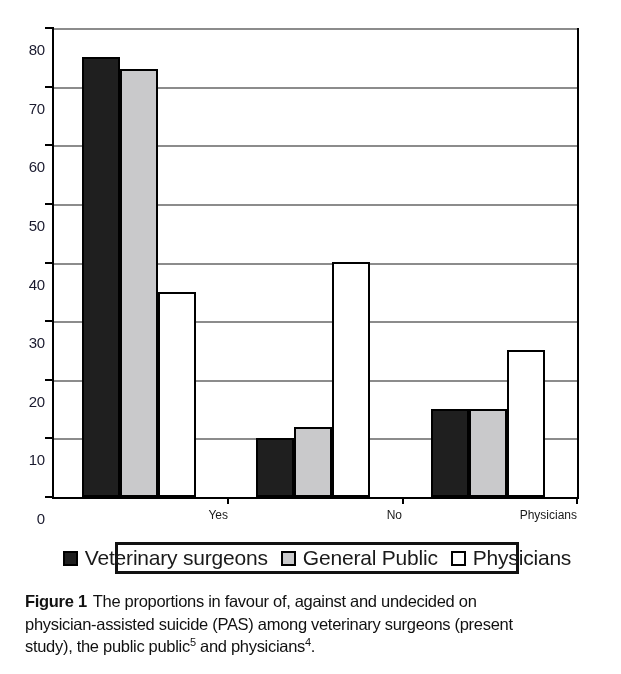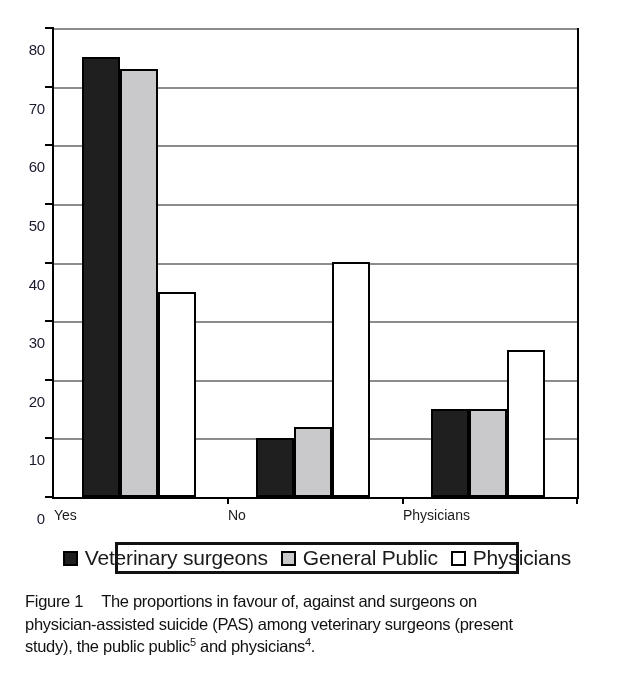--- a/index.html
+++ b/index.html
@@ -22,37 +22,37 @@
   }
   .gridline{position:absolute;left:0;width:100%;height:2px;background:#8c8c8c;}
   .bar{position:absolute;bottom:0;box-sizing:border-box;border:2px solid #000;}
   .ytick{position:absolute;width:9px;height:2px;background:#000;}
   .ylab{
     position:absolute;width:32px;text-align:right;
     font-size:15px;line-height:16px;color:#1a1a2e;letter-spacing:-0.2px;margin-top:22px;
   }
   .xtick{position:absolute;width:2px;height:7px;background:#000;top:497px;}
   .xlab{
-    position:absolute;top:505px;height:20px;text-align:left;
-    font-size:14px;line-height:20px;color:#1a1a1a;
+    position:absolute;top:505px;height:20px;text-align:right;
+    font-size:12px;line-height:20px;color:#1a1a1a;
   }
   .legend{
     position:absolute;left:115px;top:542px;width:404px;height:32px;
     box-sizing:border-box;border:3px solid #111;background:#fff;
     display:flex;align-items:center;justify-content:center;column-gap:13px;
   }
   .legend-item{display:flex;align-items:center;column-gap:7px;}
   .swatch{width:15px;height:15px;box-sizing:border-box;border:2px solid #000;display:inline-block;}
   .legend-label{font-size:21px;color:#1a1a1a;letter-spacing:-0.2px;white-space:nowrap;}
   .caption{
     position:absolute;left:25px;top:590px;width:586px;
     font-size:16.5px;line-height:22.5px;letter-spacing:-0.3px;color:#111;
     margin:0;
   }
-  .caption b{font-weight:normal;margin-right:18px;text-align:center;}
+  .caption b{font-weight:bold;margin-right:6px;text-align:center;}
   .caption sup{font-size:11px;line-height:0;}
 </style>
 </head>
 <body>
 
 <div class="page">
   <div class="chart">
     <div class="plot" id="plot">
         <div class="gridline" style="top: 410px;"></div>
         <div class="gridline" style="top: 352px;"></div>
@@ -106,14 +106,14 @@
         <div class="legend-item">
           <div class="swatch" style="background: rgb(201, 201, 203);"></div>
           <div class="legend-label">General Public</div>
         </div>
         <div class="legend-item">
           <div class="swatch" style="background: rgb(255, 255, 255);"></div>
           <div class="legend-label">Physicians</div>
         </div>
       </div>
   </div>
-  <p class="caption"><b>Figure 1</b><span>The proportions in favour of, against and surgeons on</span><br><span>physician-assisted suicide (PAS) among veterinary surgeons (present</span><br><span>study), the public public</span><sup>5</sup><span> and physicians</span><sup>4</sup><span>.</span></p>
+  <p class="caption"><b>Figure 1</b><span>The proportions in favour of, against and undecided on</span><br><span>physician-assisted suicide (PAS) among veterinary surgeons (present</span><br><span>study), the public public</span><sup>5</sup><span> and physicians</span><sup>4</sup><span>.</span></p>
 </div>
 
 </body></html>

